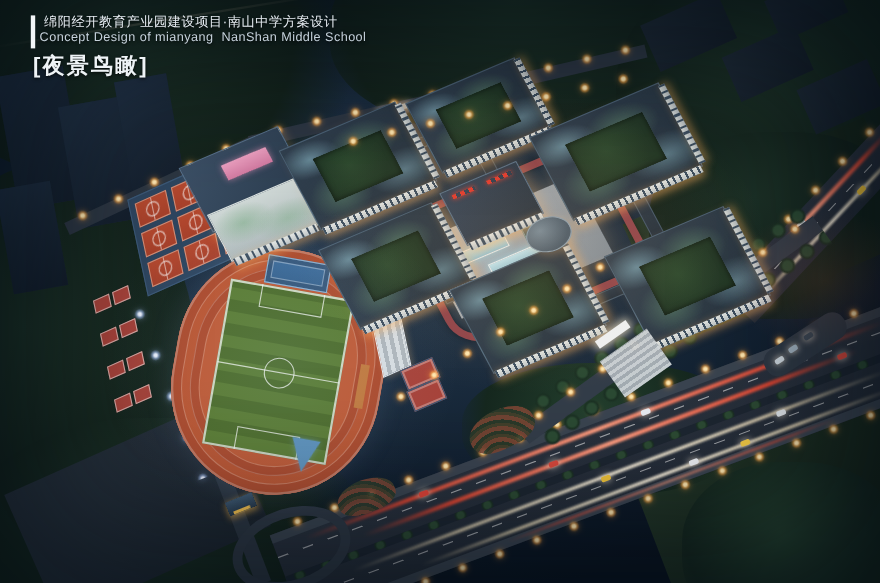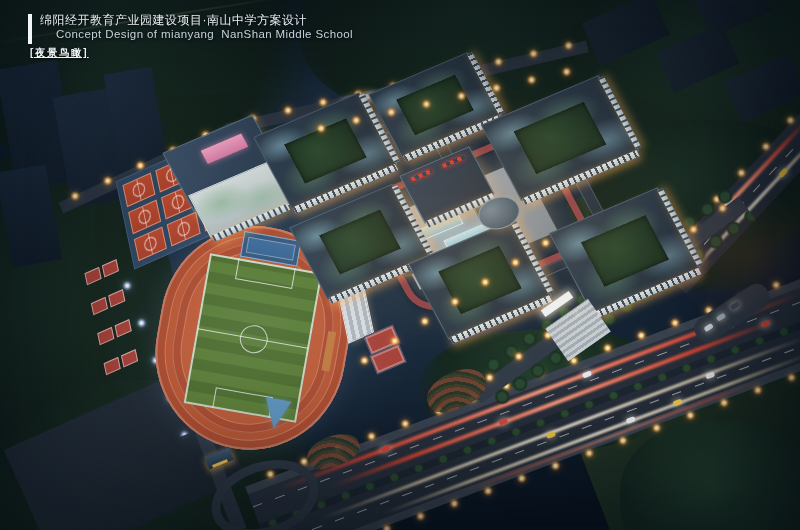--- a/index.html
+++ b/index.html
@@ -63,21 +63,21 @@
   .car{position:absolute;width:9px;height:5px;border-radius:2px;box-shadow:0 0 6px 1px rgba(255,240,220,.55);}
   .lux{height:10px;background-image:radial-gradient(circle 3px at 50% 50%, #ffe7b0 0 1.5px, rgba(255,170,70,.55) 3px, rgba(255,170,70,0) 5px);background-size:36px 10px;background-repeat:repeat-x;filter:drop-shadow(0 0 3px rgba(255,160,60,.75));}
   .luxc{height:10px;background-image:radial-gradient(circle 3px at 50% 50%, #eef4ff 0 1.3px, rgba(170,200,255,.5) 3px, rgba(170,200,255,0) 5px);background-size:40px 10px;background-repeat:repeat-x;filter:drop-shadow(0 0 3px rgba(170,200,255,.7));}
   .trow{height:16px;background-image:radial-gradient(circle 6px at 50% 50%, #2b4a33 0 4px, #1b3023 6px, rgba(0,0,0,0) 8px);background-size:22px 16px;background-repeat:repeat-x;}
   .arcs{background:repeating-radial-gradient(circle at 30% 130%, #7a4634 0 4px, #46412c 4px 7px, #2c3a2a 7px 10px);border-radius:50% 50% 40% 40%;opacity:.9;}
   .glow{pointer-events:none;}
   
   .hbar{width:4px;height:30px;background:#f2f6f8;}
   .t1{font-size:12px;color:#e8eef4;letter-spacing:.5px;text-shadow:0 1px 3px rgba(0,0,0,.8);}
   .t2{font-size:11.5px;color:#c6d2dc;letter-spacing:.4px;white-space:pre;text-shadow:0 1px 3px rgba(0,0,0,.8);}
-  .vlabel{font-size:10px;font-weight:bold;color:#eef3f6;letter-spacing:2px;text-shadow:0 1px 3px rgba(0,0,0,.8);text-decoration:underline;}
+  .vlabel{font-size:20px;font-weight:bold;color:#eef3f6;letter-spacing:2px;text-shadow:0 1px 3px rgba(0,0,0,.8);}
 </style>
 </head>
 <body>
 
 <div class="stage">
 
   <div class="a mass" style="left:-60px;top:-50px;width:420px;height:220px;"></div>
   <div class="a mass" style="left:300px;top:-70px;width:420px;height:200px;"></div>
   <div class="a mass" style="left:560px;top:-40px;width:340px;height:260px;"></div>
   <div class="a mass" style="left:-80px;top:150px;width:260px;height:420px;"></div>
@@ -275,17 +275,17 @@
   </div>
 
   <div class="a glow" style="left:260px;top:80px;width:440px;height:280px;background:radial-gradient(ellipse at 50% 50%, rgba(255,186,110,.13), rgba(255,186,110,0) 70%);"></div>
   <div class="a glow" style="left:90px;top:180px;width:330px;height:300px;background:radial-gradient(ellipse at 50% 50%, rgba(175,205,240,.10), rgba(175,205,240,0) 70%);"></div>
   <div class="a glow" style="left:660px;top:190px;width:180px;height:130px;background:radial-gradient(ellipse at 50% 50%, rgba(255,130,85,.14), rgba(255,130,85,0) 70%);"></div>
   <div class="a glow" style="left:0;top:0;right:0;bottom:0;box-shadow:inset 0 0 130px 40px rgba(2,8,16,.6);"></div>
 
   <div class="a" style="left:28px;top:12px;z-index:20;">
     <div class="a hbar" style="left:0;top:2px;"></div>
     <div class="a t1" style="left:12px;top:0;width:400px;">绵阳经开教育产业园建设项目·南山中学方案设计</div>
-    <div class="a t2" style="left:28px;top:16px;width:400px;">Concept Design of mianyang  NanShan Middle School</div>
+    <div class="a t2" style="left:8px;top:16px;width:400px;">Concept Design of mianyang  NanShan Middle School</div>
   </div>
   <div class="a vlabel" style="left:30px;top:46px;z-index:20;">[夜景鸟瞰]</div>
 
 </div>
 
 </body></html>

